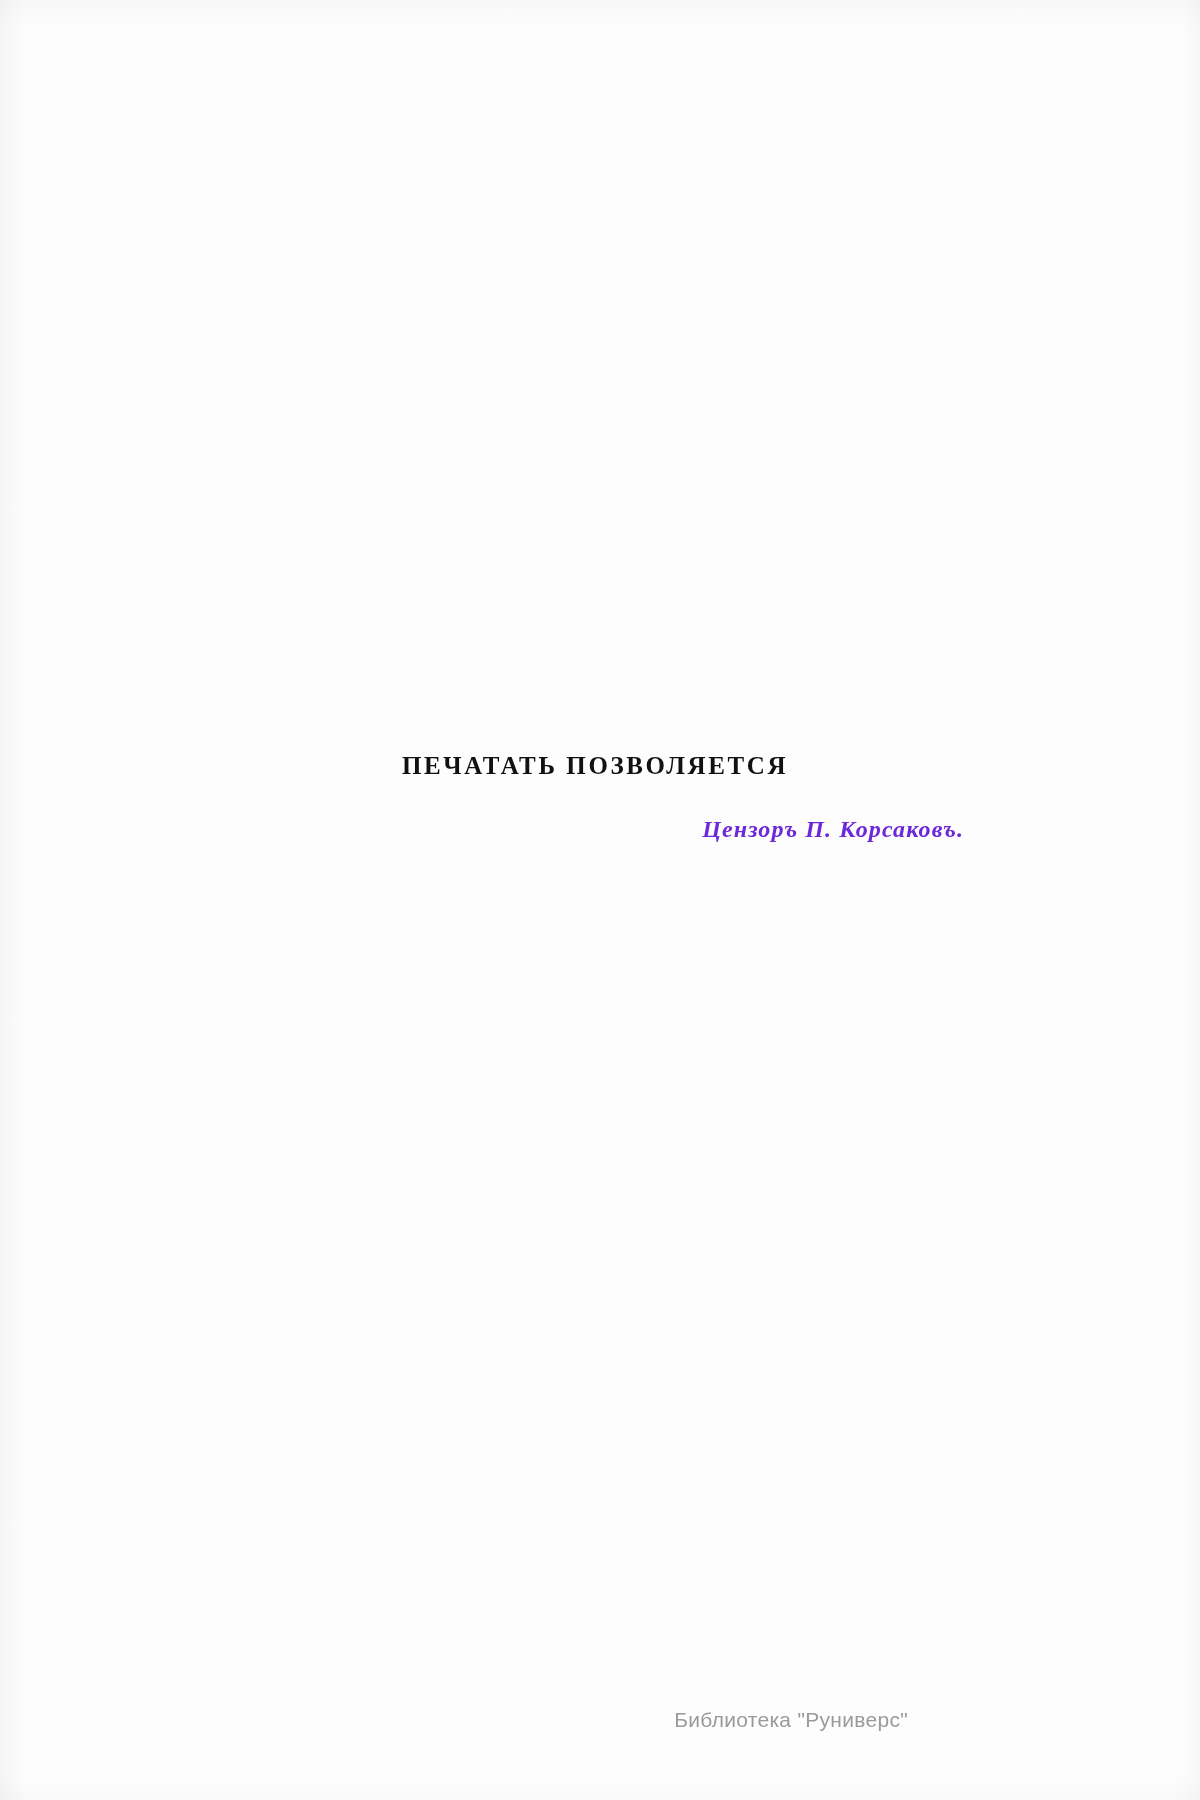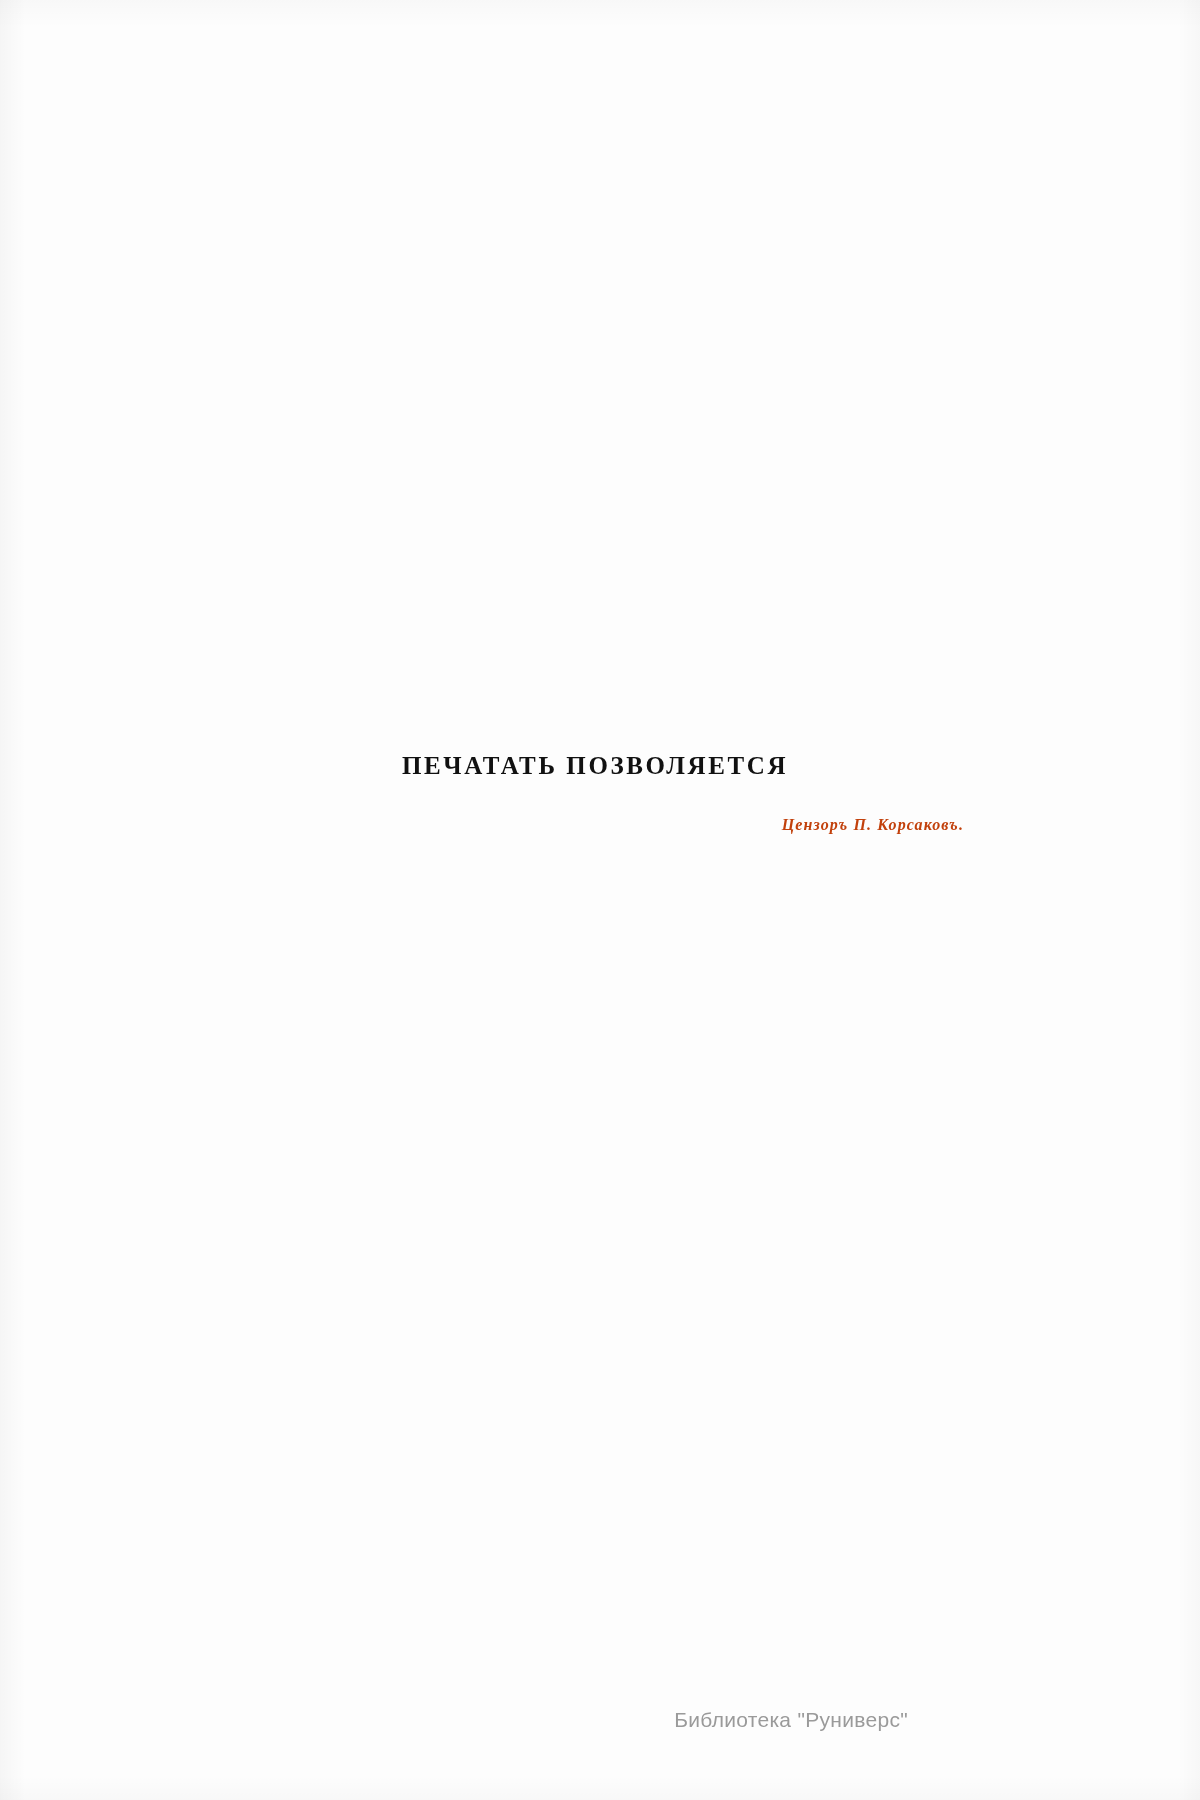--- a/index.html
+++ b/index.html
@@ -82,23 +82,23 @@
   #signature-row {
     margin-top: 34px;
     text-align: right;
     padding-right: 36px;
   }
 
   #censor-signature {
     font-family: "Liberation Serif", serif;
     font-style: italic;
     font-weight: bold;
-    font-size: 16px;
+    font-size: 24px;
     letter-spacing: 1.1px;
-    color: #c2410c;
+    color: #6d28d9;
   }
 
   
   #library-watermark {
     position: absolute;
     right: 292px;
     bottom: 68px;
     font-family: "Liberation Sans", sans-serif;
     font-size: 21px;
     color: #9a9a9a;

